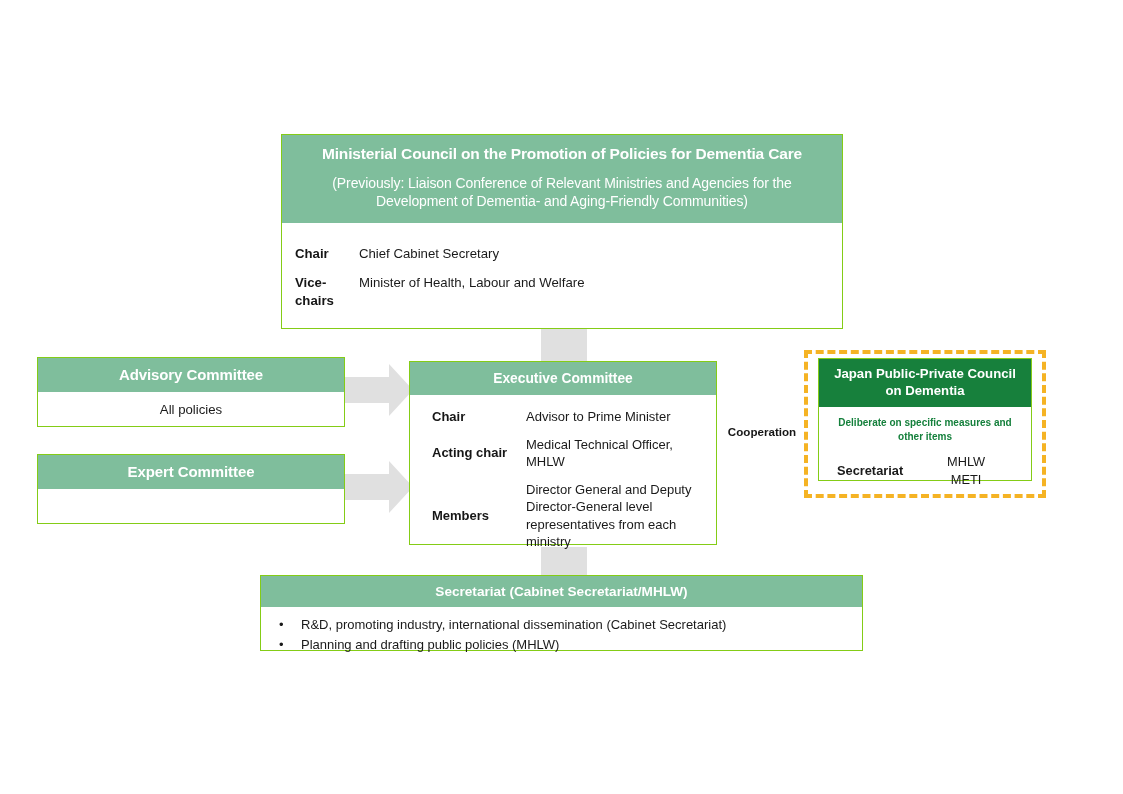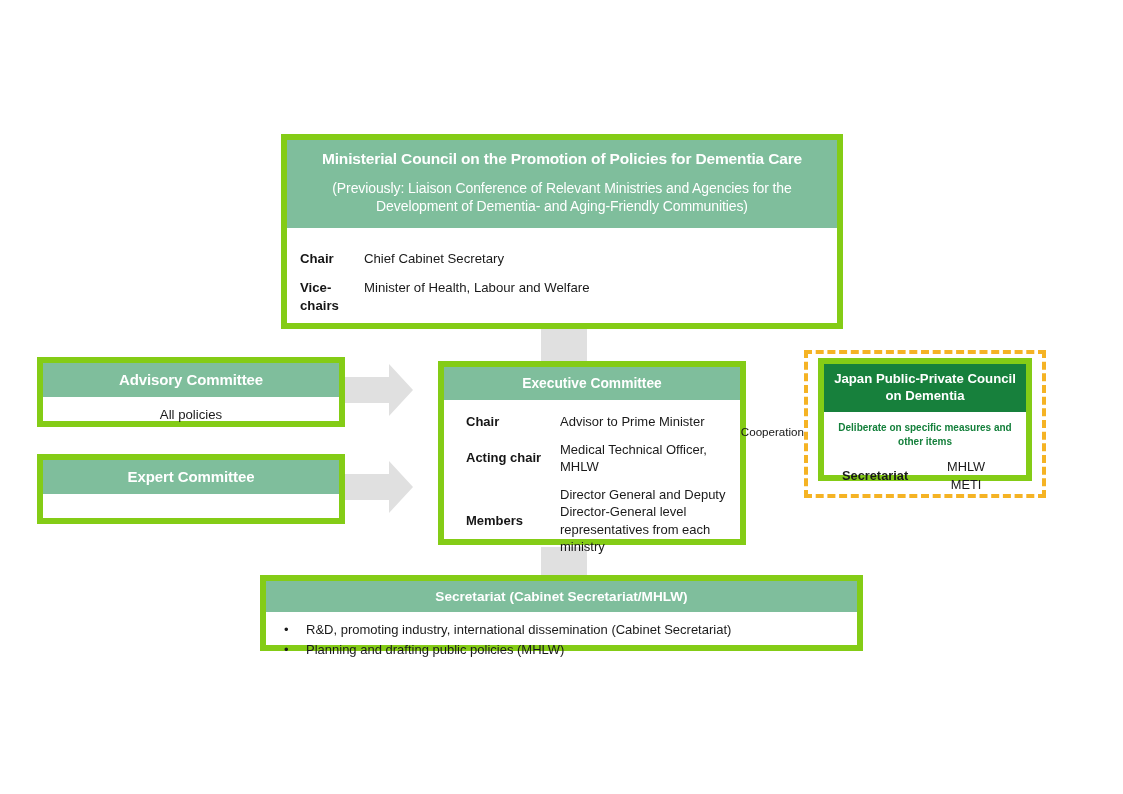--- a/index.html
+++ b/index.html
@@ -16,21 +16,21 @@
     width: 1123px;
     height: 794px;
     background: #ffffff;
     overflow: hidden;
   }
 
   
   .card {
     position: absolute;
     background: #ffffff;
-    border: 6px solid #84cc16;
+    border: 1px solid #84cc16;
     box-sizing: border-box;
   }
   .card-head {
     background: #7FBE9C;
     color: #ffffff;
     font-weight: bold;
     text-align: center;
     box-sizing: border-box;
   }
   .card-head.dark {
@@ -116,21 +116,20 @@
     text-align: center;
     font-size: 13.2px;
   }
 
   
   #executive-committee {
     left: 409px;
     top: 361px;
     width: 308px;
     height: 184px;
-    margin-left: 29px;
   }
   #executive-committee .card-head {
     height: 33px;
     line-height: 33px;
     font-size: 13.8px;
   }
   #executive-committee .card-body {
     padding: 13px 10px 0 22px;
   }
   #executive-committee .kv-table { font-size: 13px; line-height: 1.35; }
@@ -228,23 +227,23 @@
     height: 52px;
   }
   #arrow-advisory { left: 345px; top: 364px; }
   #arrow-expert   { left: 345px; top: 461px; }
 
   #cooperation-label {
     position: absolute;
     left: 720px;
     top: 425px;
     width: 84px;
-    text-align: right;
+    text-align: center;
     font-size: 11.6px;
-    font-weight: normal;
+    font-weight: bold;
     color: #161616;
   }
 </style>
 </head>
 <body>
 
 <div id="canvas">
 
   <div class="card" id="ministerial-council">
     <div class="card-head">

